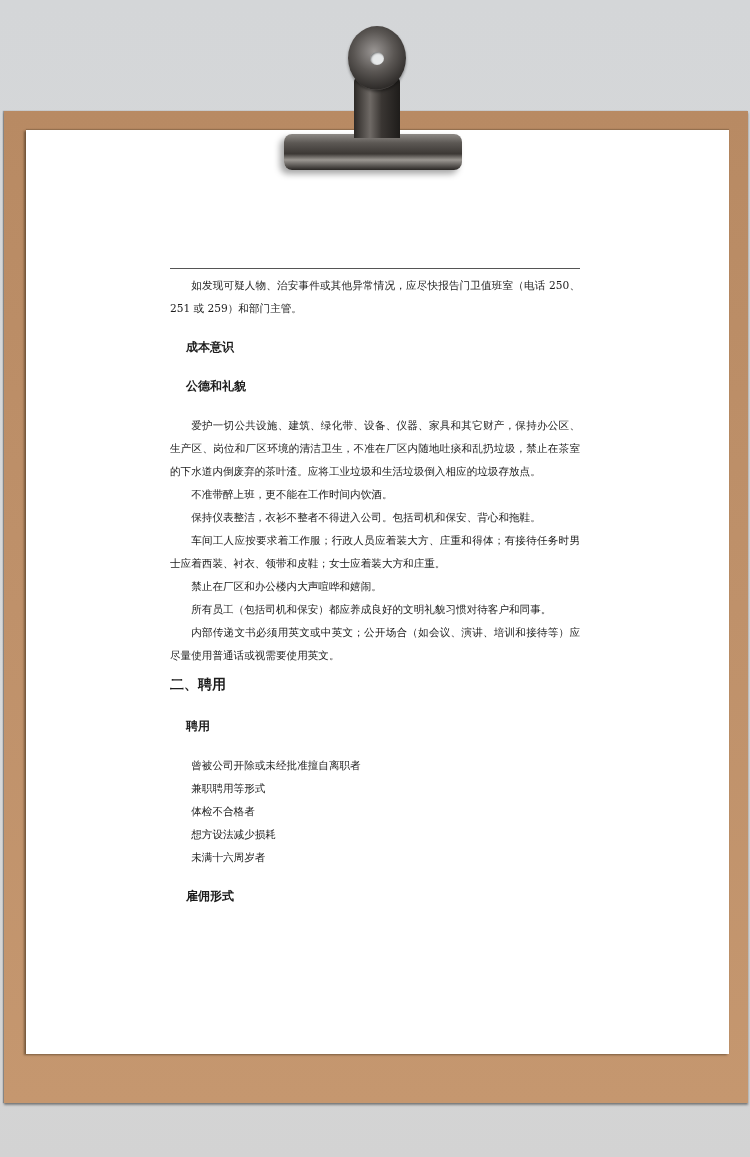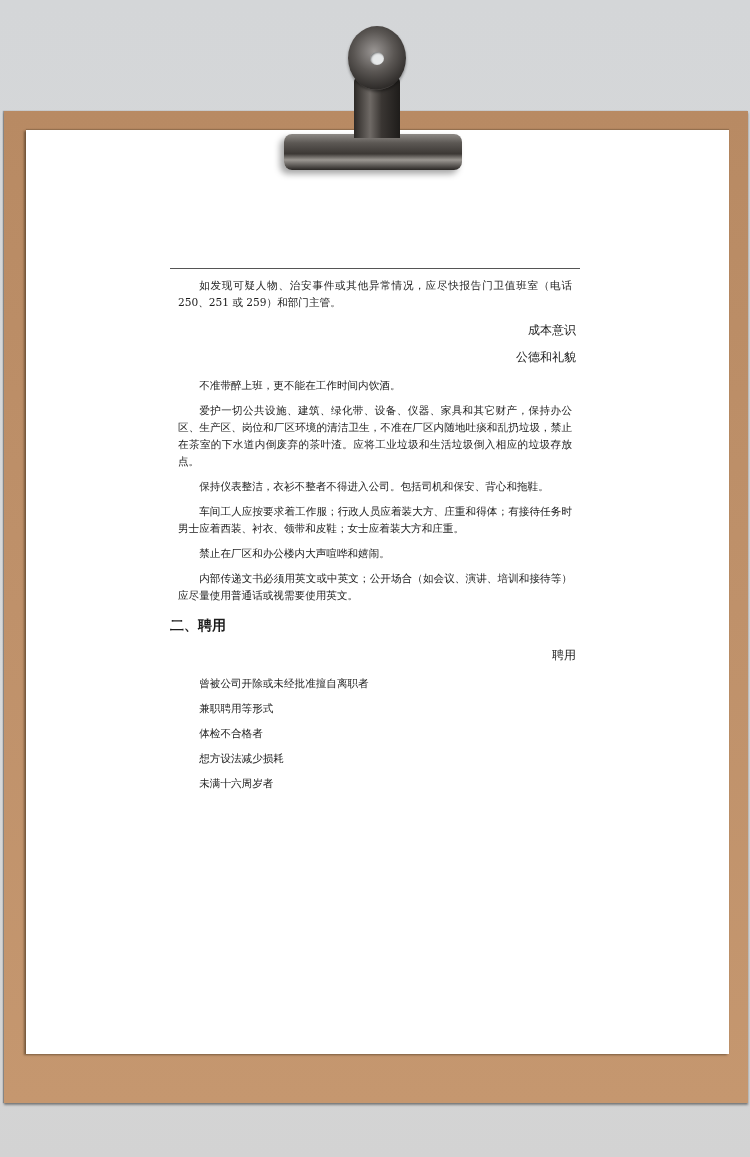--- a/index.html
+++ b/index.html
@@ -36,24 +36,24 @@
   .clip .bar {
     position: absolute; left: 0; top: 112px; width: 178px; height: 36px; border-radius: 8px;
     background: linear-gradient(180deg, #8e8a86 0%, #5c5854 25%, #3c3835 55%, #9b9792 72%, #2a2725 100%);
     box-shadow: -4px 4px 6px rgba(0,0,0,0.35);
   }
   .doc {
     position: absolute; left: 170px; top: 268px; width: 410px;
     color: #1c1c1c; font-size: 10.6px;
   }
   .doc .rule { height: 0; border-top: 1px solid #555; margin-bottom: 5px; }
-  .doc p { margin: 8px; line-height: 17px; text-align: justify; text-indent: 2em; }
+  .doc p { margin: 0; line-height: 23px; text-align: justify; text-indent: 2em; }
   .doc h3 {
-    margin: 4px; font-family: "DejaVu Sans", "Liberation Sans", sans-serif;
-    font-size: 12px; font-weight: normal; line-height: 23px; text-align: right;
+    margin: 16px; font-family: "DejaVu Sans", "Liberation Sans", sans-serif;
+    font-size: 12px; font-weight: bold; line-height: 23px;
   }
   .doc h2 {
     margin: 4px 0 0 0; font-family: Liberation Mono, monospace;
     font-size: 14px; font-weight: bold; line-height: 28px;
   }
   .doc p.item { text-indent: 2em; }
 </style>
 </head>
 <body>
 
@@ -67,29 +67,31 @@
   <div class="hole"></div>
 </div>
 
 <div class="doc">
   <div class="rule"></div>
   <p>如发现可疑人物、治安事件或其他异常情况，应尽快报告门卫值班室（电话 250、251 或 259）和部门主管。</p>
 
   <h3>成本意识</h3>
 
   <h3>公德和礼貌</h3>
+  <p>爱护一切公共设施、建筑、绿化带、设备、仪器、家具和其它财产，保持办公区、生产区、岗位和厂区环境的清洁卫生，不准在厂区内随地吐痰和乱扔垃圾，禁止在茶室的下水道内倒废弃的茶叶渣。应将工业垃圾和生活垃圾倒入相应的垃圾存放点。</p>
   <p>不准带醉上班，更不能在工作时间内饮酒。</p>
-  <p>爱护一切公共设施、建筑、绿化带、设备、仪器、家具和其它财产，保持办公区、生产区、岗位和厂区环境的清洁卫生，不准在厂区内随地吐痰和乱扔垃圾，禁止在茶室的下水道内倒废弃的茶叶渣。应将工业垃圾和生活垃圾倒入相应的垃圾存放点。</p>
   <p>保持仪表整洁，衣衫不整者不得进入公司。包括司机和保安、背心和拖鞋。</p>
   <p>车间工人应按要求着工作服；行政人员应着装大方、庄重和得体；有接待任务时男士应着西装、衬衣、领带和皮鞋；女士应着装大方和庄重。</p>
   <p>禁止在厂区和办公楼内大声喧哗和嬉闹。</p>
+  <p>所有员工（包括司机和保安）都应养成良好的文明礼貌习惯对待客户和同事。</p>
   <p>内部传递文书必须用英文或中英文；公开场合（如会议、演讲、培训和接待等）应尽量使用普通话或视需要使用英文。</p>
 
   <h2>二、聘用</h2>
 
   <h3>聘用</h3>
   <p class="item">曾被公司开除或未经批准擅自离职者</p>
   <p class="item">兼职聘用等形式</p>
   <p class="item">体检不合格者</p>
   <p class="item">想方设法减少损耗</p>
   <p class="item">未满十六周岁者</p>
 
+  <h3>雇佣形式</h3>
 </div>
 
 </body></html>

